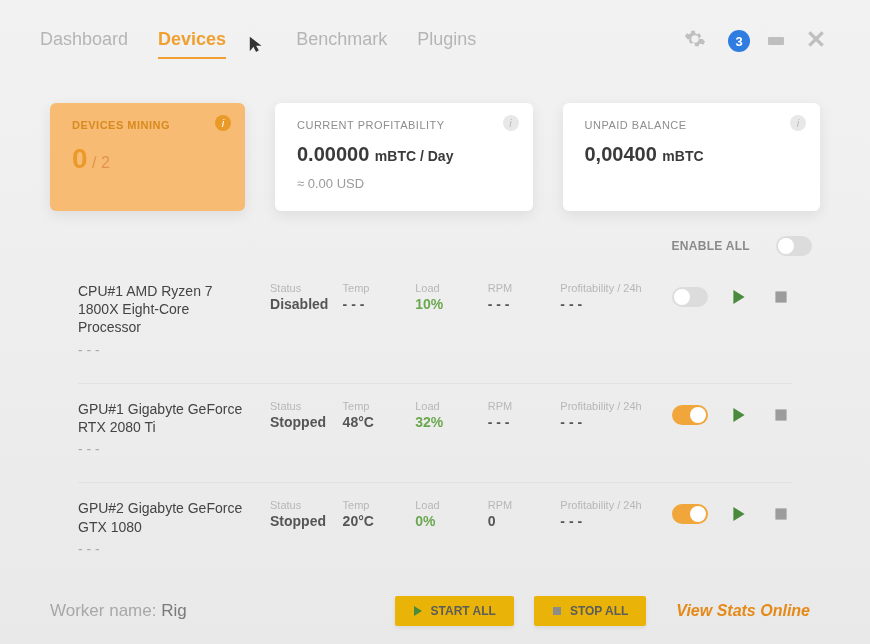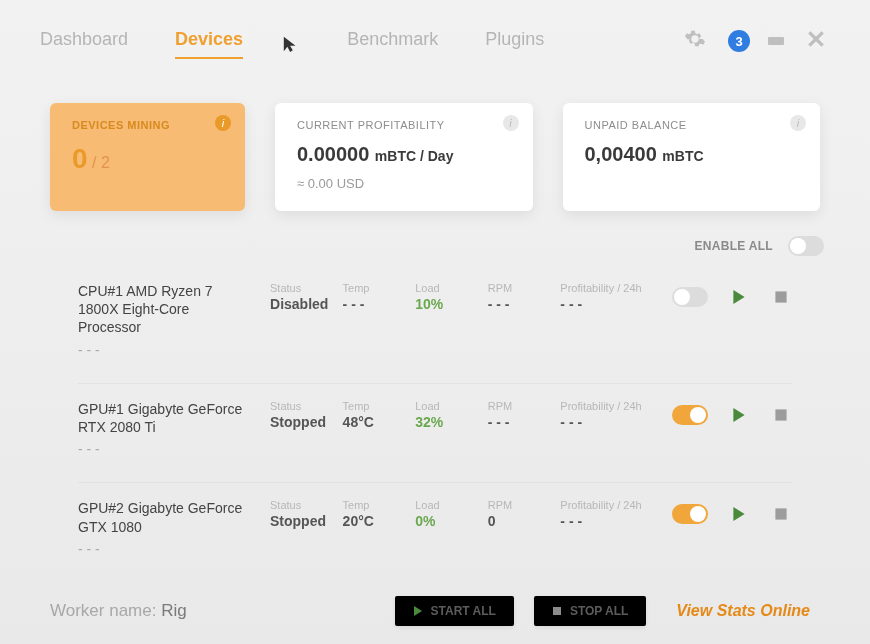--- a/index.html
+++ b/index.html
@@ -1,20 +1,20 @@
 <!DOCTYPE html>
 <html><head>
 <meta charset="utf-8">
 <style>
   * { box-sizing: border-box; margin: 0; padding: 0; font-family: "Segoe UI", Arial, sans-serif; }
   body { width: 870px; height: 644px; background: linear-gradient(180deg,#f2f2f2 0%,#e9e9e9 100%); overflow: hidden; }
 
   
   .header { display:flex; align-items:center; padding:24px 40px 10px 40px; }
-  .nav { display:flex; gap:47px; }
+  .nav { display:flex; gap:30px; }
   .nav-item { font-size:18px; color:#b5b5b5; cursor:pointer; position:relative; }
   .nav-item.active { color:#f0a030; font-weight:600; }
   .nav-item.active::after { content:""; position:absolute; left:0; right:0; bottom:-6px; height:2px; background:#f0a030; }
   .cursor-icon { width:18px; height:18px; margin-left:-8px; margin-top:6px; }
   .header-right { margin-left:auto; display:flex; align-items:center; gap:18px; }
   .gear-icon svg { width:22px; height:22px; fill:#bfbfbf; }
   .badge-notif { width:22px; height:22px; border-radius:50%; background:#2f7de0; color:#fff; font-size:13px; font-weight:600; display:flex; align-items:center; justify-content:center; }
   .min-btn { width:16px; height:4px; background:#bfbfbf; border-radius:1px; }
   .close-btn svg { width:20px; height:20px; stroke:#bfbfbf; stroke-width:4; }
 
@@ -26,21 +26,21 @@
   .card.orange .card-title { color:#d88a1d; font-weight:600; }
   .card .info-dot { position:absolute; top:12px; right:14px; width:16px;height:16px; border-radius:50%; background:#e8e8e8; color:#bbb; font-size:11px; display:flex;align-items:center;justify-content:center; font-style:italic;}
   .card.orange .info-dot { background:#e99a28; color:#fff; }
   .mining-count { font-size:28px; font-weight:600; color:#e99a28; }
   .mining-total { font-size:16px; color:#e2944a; }
   .profit-main { font-size:20px; font-weight:700; color:#3a3a3a; }
   .profit-main .unit { font-size:14px; font-weight:600; }
   .profit-sub { font-size:13px; color:#9a9a9a; margin-top:10px; }
 
   
-  .enable-row { display:flex; justify-content:flex-end; align-items:center; gap:15px; padding:0 46px 10px 0; }
+  .enable-row { display:flex; justify-content:flex-end; align-items:center; gap:26px; padding:0 58px 10px 0; }
   .enable-label { font-size:12px; font-weight:600; color:#8a8a8a; letter-spacing:.3px; }
 
   
   .devtable { padding:0 78px; }
   .devrow { display:flex; align-items:flex-start; border-top:1px solid rgba(0,0,0,0.04); padding:16px 0 24px 0; }
   .devrow:first-child { border-top:none; }
   .dev-name { width:205px; padding-right:18px; font-size:14px; color:#444; line-height:1.3; }
   .dev-name .dots { color:#aaa; margin-top:4px; font-size:14px; }
   .col { width:78px; }
   .col.wide { width:120px; }
@@ -58,21 +58,21 @@
   .play-btn svg, .stop-btn svg { width:14px; height:14px; display:block; }
   .play-btn svg { fill:#4a8a3c; }
   .stop-btn svg { fill:#9c9c9c; }
   .icon-btn { cursor:pointer; padding:4px; }
 
   
   .footer { position:absolute; bottom:18px; left:0; right:10px; display:flex; align-items:center; padding:0 50px; }
   .worker { font-size:17px; color:#a8a8a8; }
   .worker .wname { color:#7a7a7a; font-weight:500; }
   .footer-center { margin-left:auto; display:flex; gap:20px; }
-  .flat-btn { background:#000000; padding:8px 18px; border-radius:2px; font-size:12px; font-weight:700; color:#5c5c5c; display:flex; align-items:center; gap:8px; cursor:pointer; box-shadow:0 2px 5px rgba(0,0,0,0.07); }
+  .flat-btn { background:#eab308; padding:8px 18px; border-radius:2px; font-size:12px; font-weight:700; color:#5c5c5c; display:flex; align-items:center; gap:8px; cursor:pointer; box-shadow:0 2px 5px rgba(0,0,0,0.07); }
   .flat-btn svg { width:10px; height:10px; }
   .flat-btn.start svg { fill:#4a8a3c; }
   .flat-btn.stop svg { fill:#8c8c8c; }
   .view-link { margin-left:30px; font-size:16px; font-weight:600; font-style:italic; color:#e58a17; cursor:pointer; }
 </style>
 </head>
 <body>
 
 <div class="header">
   <div class="nav">

